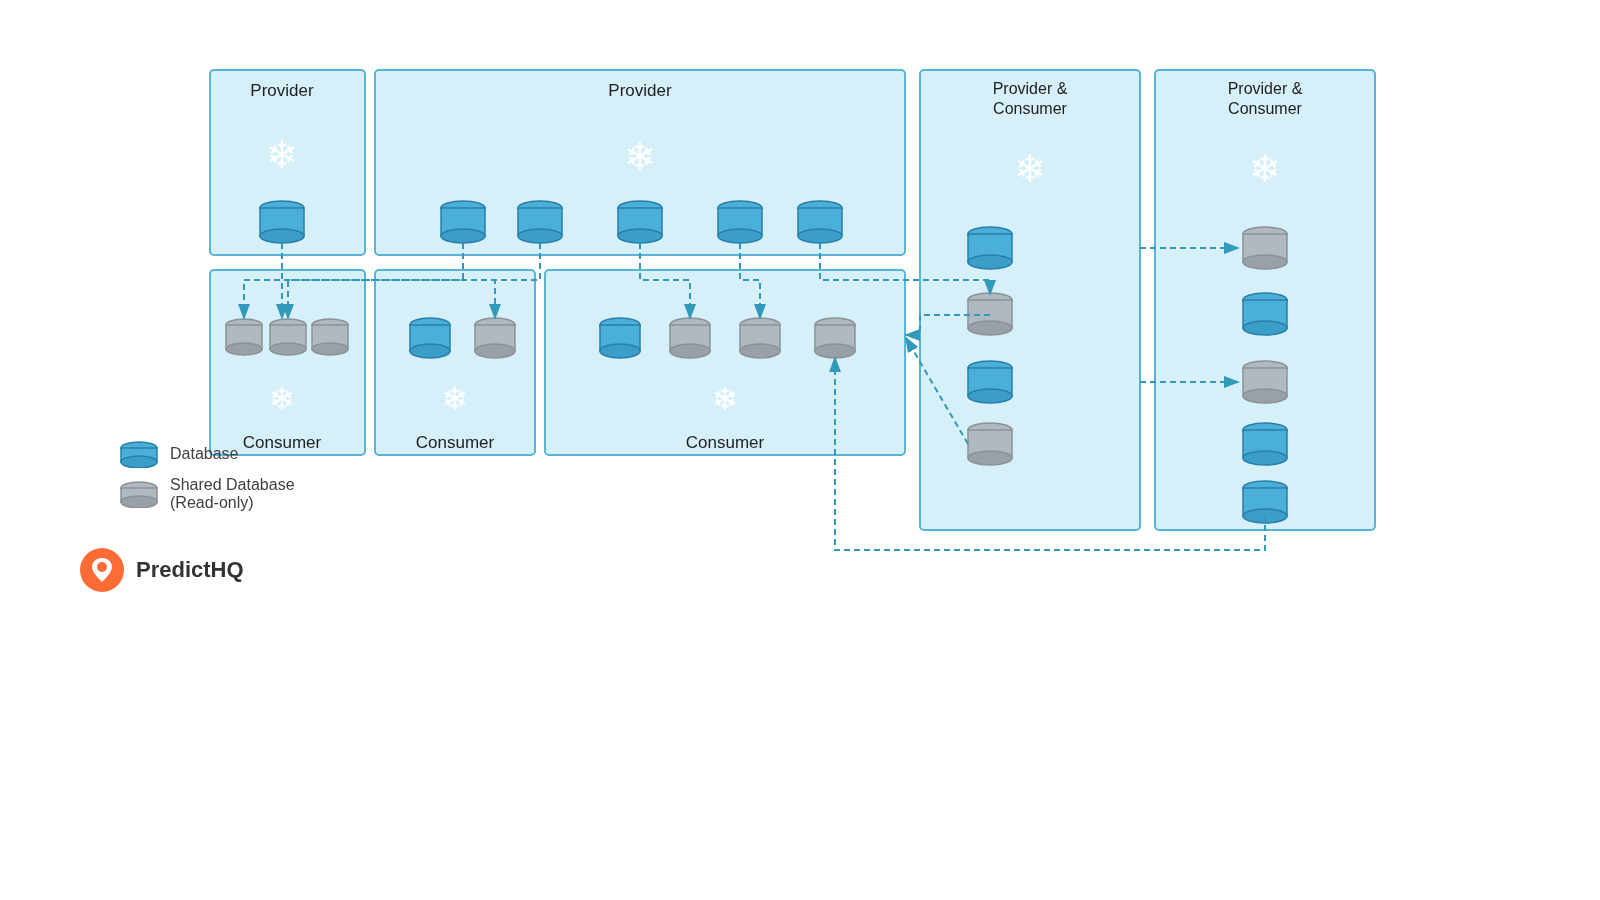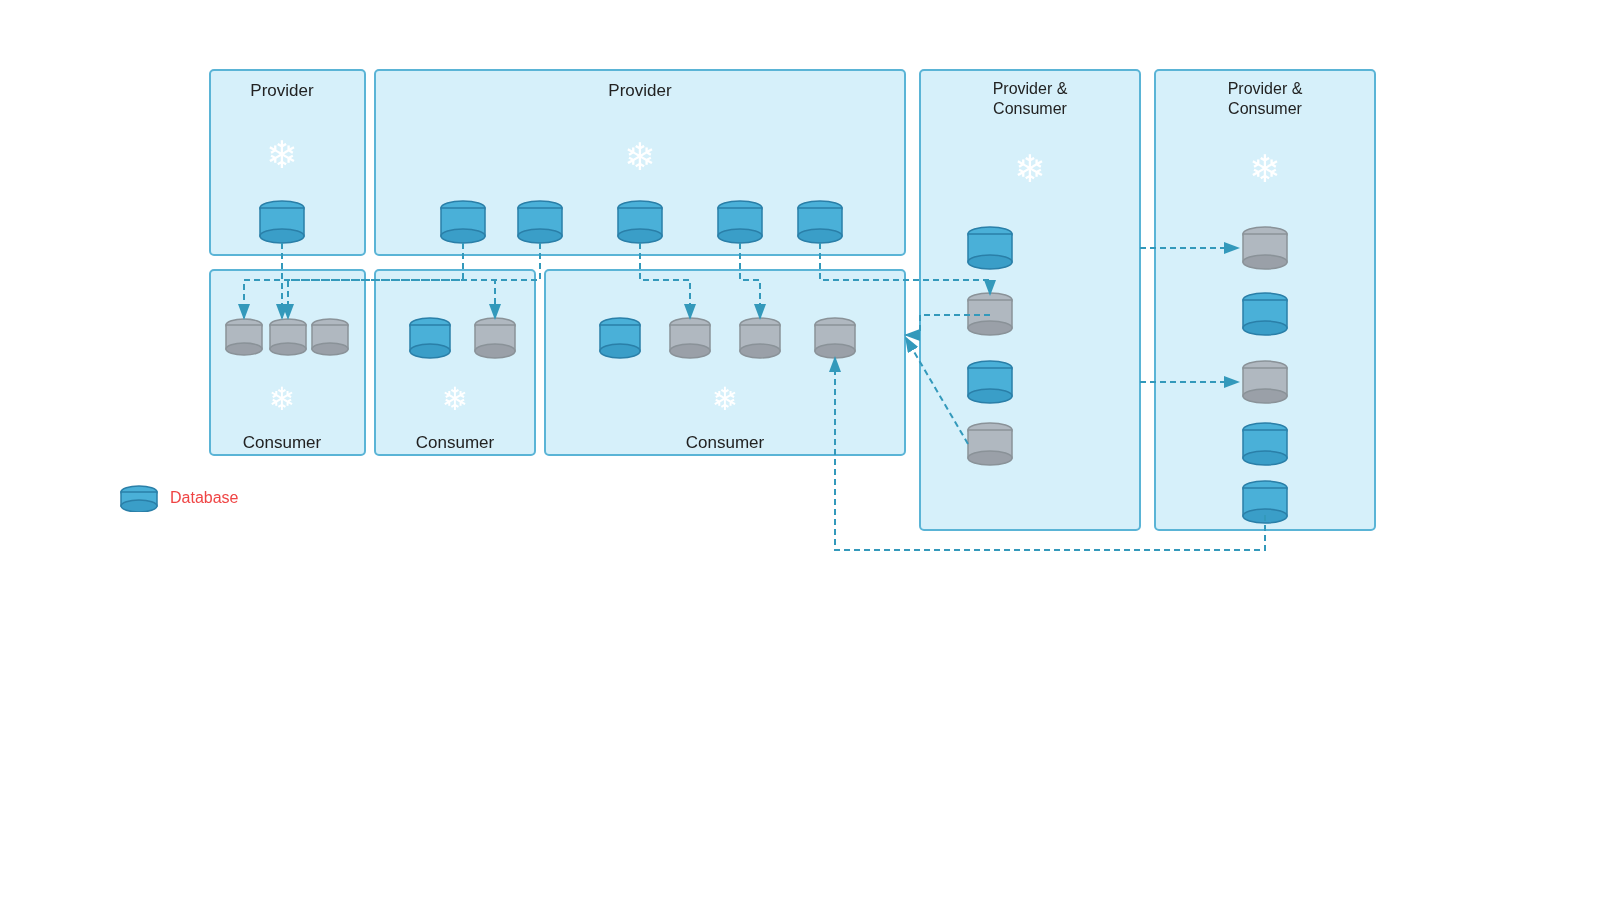--- a/index.html
+++ b/index.html
@@ -20,21 +20,21 @@
       display: flex;
       flex-direction: column;
       gap: 8px;
     }
 
     .legend-item {
       display: flex;
       align-items: center;
       gap: 12px;
       font-size: 16px;
-      color: #ef4444;
+      color: #404040;
     }
 
     
     .brand {
       position: absolute;
       bottom: 40px;
       left: 80px;
       display: flex;
       align-items: center;
       gap: 12px;
@@ -218,16 +218,38 @@
     <div class="legend-item">
       <div style="width:38px; height:28px; position:relative;">
         <svg width="38" height="28" viewBox="0 0 38 28">
           <ellipse cx="19" cy="8" rx="18" ry="6" fill="#4ab0d8" stroke="#2a7fa8" stroke-width="1.5"></ellipse>
           <rect x="1" y="8" width="36" height="14" fill="#4ab0d8" stroke="#2a7fa8" stroke-width="1.5"></rect>
           <ellipse cx="19" cy="22" rx="18" ry="6" fill="#3a9ec8" stroke="#2a7fa8" stroke-width="1.5"></ellipse>
         </svg>
       </div>
       <span>Database</span>
     </div>
+    <div class="legend-item">
+      <div style="width:38px; height:28px; position:relative;">
+        <svg width="38" height="28" viewBox="0 0 38 28">
+          <ellipse cx="19" cy="8" rx="18" ry="6" fill="#b0b8c0" stroke="#8a9298" stroke-width="1.5"></ellipse>
+          <rect x="1" y="8" width="36" height="14" fill="#b0b8c0" stroke="#8a9298" stroke-width="1.5"></rect>
+          <ellipse cx="19" cy="22" rx="18" ry="6" fill="#9aa0a8" stroke="#8a9298" stroke-width="1.5"></ellipse>
+        </svg>
+      </div>
+      <span style="white-space:pre-line;">Shared Database
+(Read-only)</span>
+    </div>
   </div>
 
+  <div class="brand">
+
+    <svg width="44" height="44" viewBox="0 0 44 44">
+      <circle cx="22" cy="22" r="22" fill="#FF6B35"></circle>
+      <circle cx="22" cy="22" r="18" fill="#FF6B35"></circle>
+
+      <path d="M22 10 C16 10 12 14 12 19 C12 25 22 34 22 34 C22 34 32 25 32 19 C32 14 28 10 22 10 Z" fill="white"></path>
+      <circle cx="22" cy="19" r="5" fill="#FF6B35"></circle>
+    </svg>
+    <span style="font-size:22px; font-weight:600; color:#333;">PredictHQ</span>
+  </div>
 
 </div>
 
 </body></html>

